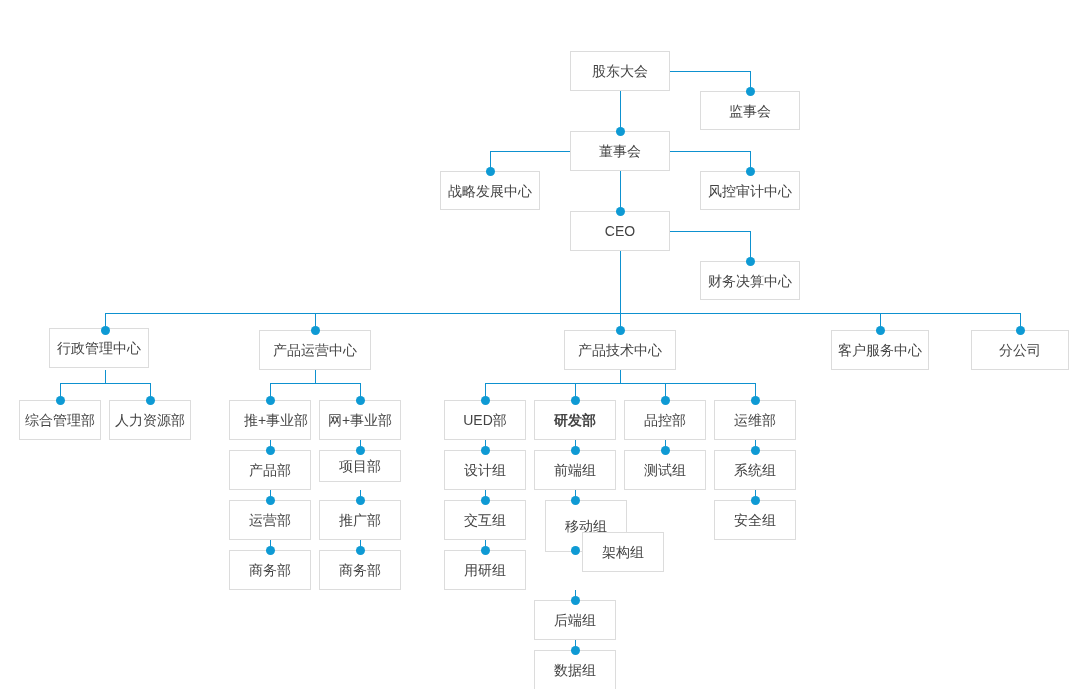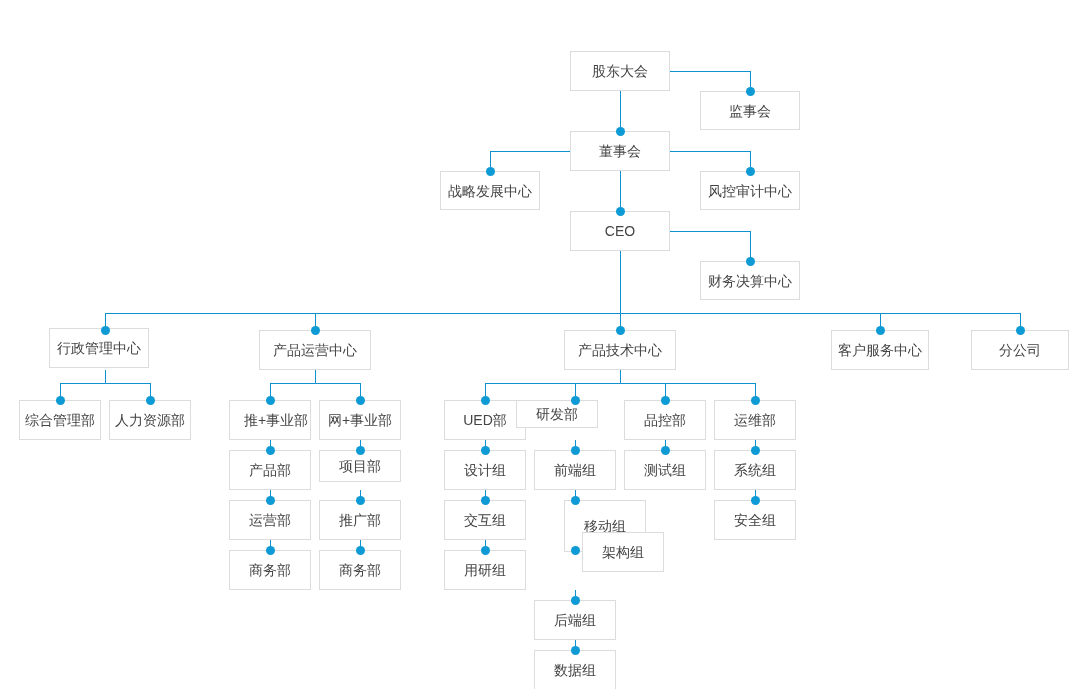--- a/index.html
+++ b/index.html
@@ -192,21 +192,21 @@
   <div class="node" style="left:229px; top:550px; width:82px; height:40px;">
     <span class="node-label">商务部</span>
   </div>
   <div class="node" style="left:319px; top:550px; width:82px; height:40px;">
     <span class="node-label">商务部</span>
   </div>
 
   <div class="node" style="left:444px; top:400px; width:82px; height:40px;">
     <span class="node-label">UED部</span>
   </div>
-  <div class="node" style="left:516px; top:400px; width:82px; height:28px;">
+  <div class="node" style="left:534px; top:400px; width:82px; height:40px;font-weight:bold;">
     <span class="node-label">研发部</span>
   </div>
   <div class="node" style="left:624px; top:400px; width:82px; height:40px;">
     <span class="node-label">品控部</span>
   </div>
   <div class="node" style="left:714px; top:400px; width:82px; height:40px;">
     <span class="node-label">运维部</span>
   </div>
 
   <div class="node" style="left:444px; top:450px; width:82px; height:40px;">
@@ -218,21 +218,21 @@
   <div class="node" style="left:624px; top:450px; width:82px; height:40px;">
     <span class="node-label">测试组</span>
   </div>
   <div class="node" style="left:714px; top:450px; width:82px; height:40px;">
     <span class="node-label">系统组</span>
   </div>
 
   <div class="node" style="left:444px; top:500px; width:82px; height:40px;">
     <span class="node-label">交互组</span>
   </div>
-  <div class="node" style="left:564px; top:500px; width:82px; height:52px;">
+  <div class="node" style="left:545px; top:500px; width:82px; height:52px;">
     <span class="node-label">移动组</span>
   </div>
   <div class="node" style="left:714px; top:500px; width:82px; height:40px;">
     <span class="node-label">安全组</span>
   </div>
 
   <div class="node" style="left:444px; top:550px; width:82px; height:40px;">
     <span class="node-label">用研组</span>
   </div>
   <div class="node" style="left:534px; top:532px; width:82px; height:40px;margin-left:48px;">

